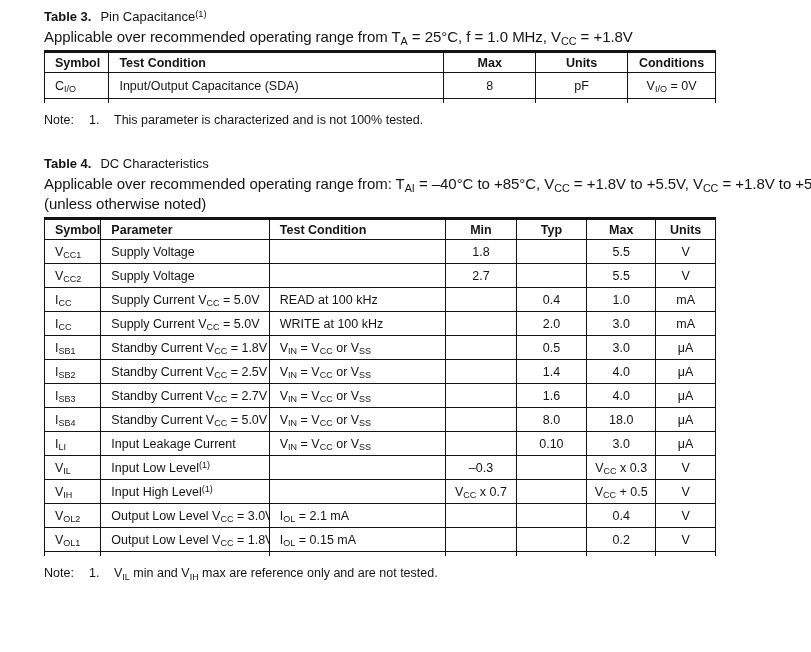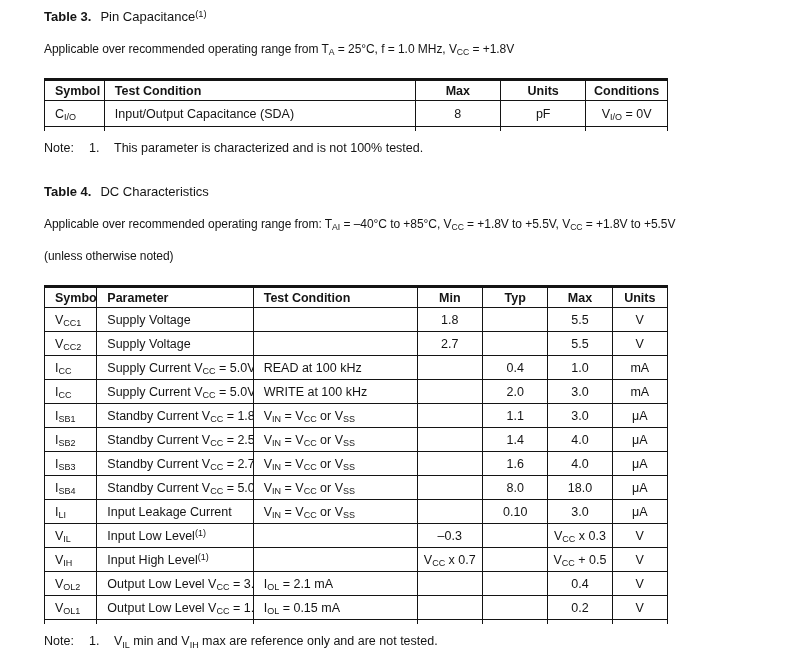--- a/index.html
+++ b/index.html
@@ -5,25 +5,25 @@
   html,body{margin:0;padding:0;}
   body{
     width:811px;height:652px;background:#ffffff;color:#141414;
     font-family:"Liberation Sans","DejaVu Sans",sans-serif;
     overflow:hidden;
   }
   .page{padding:8px 21px 0 44px;width:760px;}
 
   .tbl-caption{font-size:13px;line-height:17px;white-space:nowrap;}
   .cap-label{font-weight:bold;margin-right:9px;}
-  .tbl-sub{font-size:12px;line-height:16px;margin-top:16px;white-space:nowrap;letter-spacing:-0.05px;}
+  .tbl-sub{font-size:15px;line-height:16px;margin-top:4px;white-space:nowrap;letter-spacing:-0.05px;}
 
   table.dt{
-    border-collapse:collapse;table-layout:fixed;width:624px;
-    border-top:3px solid #141414;margin-top:21px;
+    border-collapse:collapse;table-layout:fixed;width:672px;
+    border-top:3px solid #141414;margin-top:5px;
   }
   .dt th,.dt td{
     border:1px solid #141414;
     font-size:12.5px;line-height:14px;
     padding:2px 4px 2px 10px;text-align:left;vertical-align:middle;
     overflow:hidden;white-space:nowrap;
   }
   .dt th{font-weight:bold;height:15px;}
   .t3 td{height:21px;}
   .t4 td{height:19px;}
@@ -154,21 +154,21 @@
           <td class="c"></td>
           <td class="c">2.0</td>
           <td class="c">3.0</td>
           <td class="c">mA</td>
         </tr>
         <tr>
           <td>I<sub>SB1</sub></td>
           <td>Standby Current V<sub>CC</sub> = 1.8V</td>
           <td>V<sub>IN</sub> = V<sub>CC</sub> or V<sub>SS</sub></td>
           <td class="c"></td>
-          <td class="c">1.1</td>
+          <td class="c">0.5</td>
           <td class="c">3.0</td>
           <td class="c">μA</td>
         </tr>
         <tr>
           <td>I<sub>SB2</sub></td>
           <td>Standby Current V<sub>CC</sub> = 2.5V</td>
           <td>V<sub>IN</sub> = V<sub>CC</sub> or V<sub>SS</sub></td>
           <td class="c"></td>
           <td class="c">1.4</td>
           <td class="c">4.0</td>

